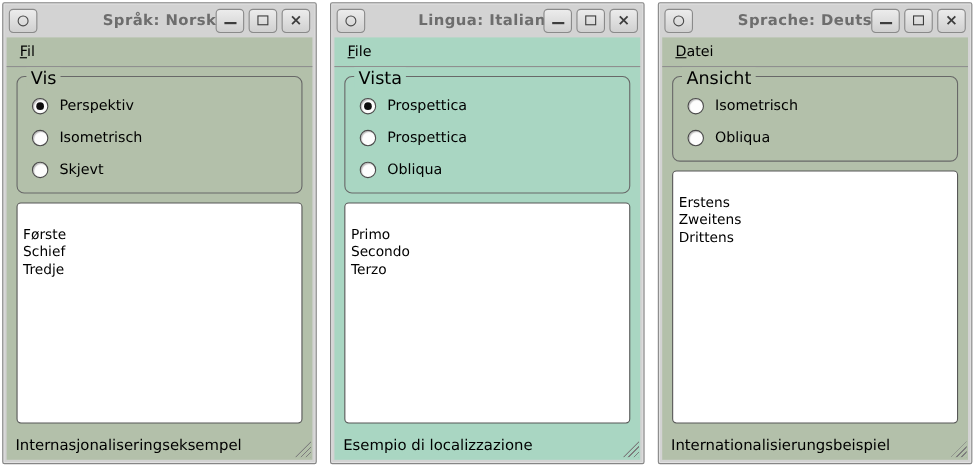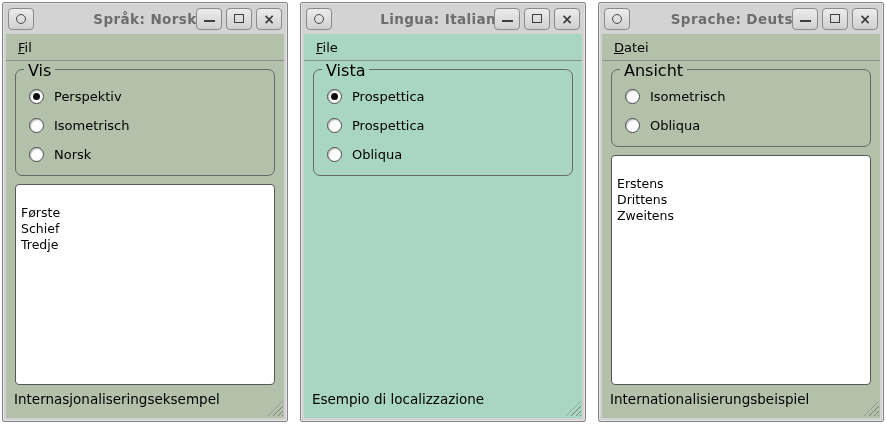--- a/index.html
+++ b/index.html
@@ -142,21 +142,21 @@
     font-size: 12.5px;
     line-height: 16px;
     padding: 0 5px;
     cursor: default;
   }
 
   .statusbar {
     height: 27px;
     flex: 0 0 auto;
     display: flex;
-    align-items: flex-start;
+    align-items: center;
     padding-left: 8px;
     position: relative;
   }
   .status-text { font-size: 13.5px; }
   .grip {
     position: absolute;
     right: 1px; bottom: 2px;
     width: 15px; height: 15px;
     background: repeating-linear-gradient(135deg, #7d7d7d 0 1px, transparent 1px 3.4px);
     clip-path: polygon(100% 0, 100% 100%, 0 100%);
@@ -195,21 +195,21 @@
           <div class="radio-row">
             <span class="radio" data-state="selected"></span>
             <span class="radio-label">Perspektiv</span>
           </div>
           <div class="radio-row">
             <span class="radio" data-state="unselected"></span>
             <span class="radio-label">Isometrisch</span>
           </div>
           <div class="radio-row">
             <span class="radio" data-state="unselected"></span>
-            <span class="radio-label">Norsk</span>
+            <span class="radio-label">Skjevt</span>
           </div>
         </div>
         <div class="listbox">
           <div class="list-item">Første</div>
           <div class="list-item">Schief</div>
           <div class="list-item">Tredje</div>
         </div>
       </div>
       <div class="statusbar">
         <span class="status-text">Internasjonaliseringseksempel</span>
@@ -249,20 +249,25 @@
           </div>
           <div class="radio-row">
             <span class="radio" data-state="unselected"></span>
             <span class="radio-label">Prospettica</span>
           </div>
           <div class="radio-row">
             <span class="radio" data-state="unselected"></span>
             <span class="radio-label">Obliqua</span>
           </div>
         </div>
+        <div class="listbox">
+          <div class="list-item">Primo</div>
+          <div class="list-item">Secondo</div>
+          <div class="list-item">Terzo</div>
+        </div>
       </div>
       <div class="statusbar">
         <span class="status-text">Esempio di localizzazione</span>
         <span class="grip"></span>
       </div>
     </div>
   </div>
 
   <div class="window" data-theme="sage">
     <div class="titlebar">
@@ -293,22 +298,22 @@
             <span class="radio" data-state="unselected"></span>
             <span class="radio-label">Isometrisch</span>
           </div>
           <div class="radio-row">
             <span class="radio" data-state="unselected"></span>
             <span class="radio-label">Obliqua</span>
           </div>
         </div>
         <div class="listbox">
           <div class="list-item">Erstens</div>
+          <div class="list-item">Zweitens</div>
           <div class="list-item">Drittens</div>
-          <div class="list-item">Zweitens</div>
         </div>
       </div>
       <div class="statusbar">
         <span class="status-text">Internationalisierungsbeispiel</span>
         <span class="grip"></span>
       </div>
     </div>
   </div>
 
 </div>

